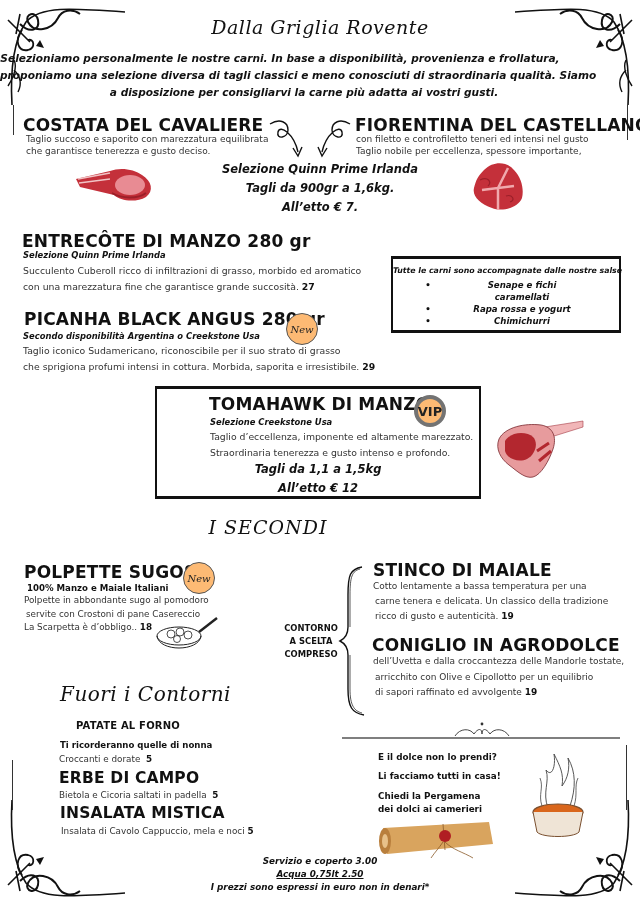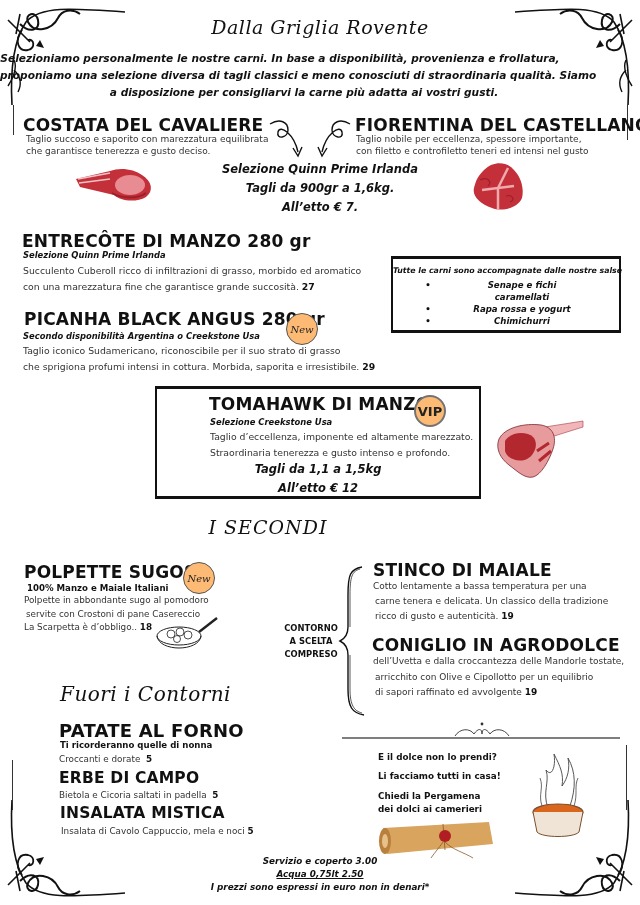--- a/index.html
+++ b/index.html
@@ -9,21 +9,21 @@
 
   .script-title { font-family: "DejaVu Serif", serif; font-style: italic; color: #111; letter-spacing: 0.5px; }
   .h-item { font-family: "DejaVu Sans", sans-serif; font-weight: bold; color: #111; letter-spacing: 0.2px; white-space: nowrap; }
   .desc { font-family: "DejaVu Sans", sans-serif; font-size: 9.3px; color: #333; line-height: 16px; white-space: nowrap; }
   .sub-italic { font-family: "DejaVu Sans", sans-serif; font-style: italic; font-weight: bold; font-size: 9px; color: #111; white-space: nowrap; }
   .ibold { font-family: "DejaVu Sans", sans-serif; font-style: italic; font-weight: bold; color: #111; white-space: nowrap; }
   .price { font-weight: bold; color: #111; }
 
   .badge { position: absolute; border: 1px solid #555; border-radius: 50%; display: flex; align-items: center; justify-content: center; background: #fdba74; }
   .badge-new { font-family: "DejaVu Serif", serif; font-style: italic; font-size: 10px; color: #222; }
-  .badge-vip { font-family: "DejaVu Sans", sans-serif; font-weight: bold; font-size: 13px; color: #222; border: 2px solid #737373; }
+  .badge-vip { font-family: "DejaVu Sans", sans-serif; font-weight: bold; font-size: 13px; color: #222; border: 4px solid #737373; }
 
   .rough-box { position: absolute; border: 2px solid #111; border-top-width: 3px; border-bottom-width: 3px; }
 
   .sauce-list { list-style: none; }
   .sauce-list li { display: flex; font-family: "DejaVu Sans", sans-serif; font-style: italic; font-weight: bold; font-size: 8.6px; line-height: 12px; color: #111; }
   .sauce-list li .bullet { width: 70px; text-align: center; }
   .sauce-list li .txt { flex: 1; text-align: center; padding-right: 40px; }
 
   svg { display: block; }
 </style>
@@ -84,22 +84,22 @@
   <path d="M2 6 C12 0 20 4 20 12 C20 20 8 22 10 14 C12 6 26 16 30 34" stroke="#111" stroke-width="1.4" fill="none"></path>
   <path d="M25 30 L30 38 L34 29" stroke="#111" stroke-width="1.4" fill="none"></path>
 </svg>
 <svg class="abs" style="left:312px;top:118px" width="40" height="42" viewBox="0 0 40 42">
   <path d="M38 6 C28 0 20 4 20 12 C20 20 32 22 30 14 C28 6 14 16 10 34" stroke="#111" stroke-width="1.4" fill="none"></path>
   <path d="M15 30 L10 38 L6 29" stroke="#111" stroke-width="1.4" fill="none"></path>
 </svg>
 
 <div class="abs h-item" style="left:355px;top:115px;font-size:17px;">FIORENTINA DEL CASTELLANO</div>
 <div class="abs desc" style="left:356px;top:133px;font-size:9px;line-height:12px;">
+  <div>con filetto e controfiletto teneri ed intensi nel gusto</div>
   <div>Taglio nobile per eccellenza, spessore importante,</div>
-  <div>con filetto e controfiletto teneri ed intensi nel gusto</div>
 </div>
 
 <svg class="abs" style="left:74px;top:165px" width="82" height="40" viewBox="0 0 82 40">
   <path d="M2 14 L36 6 C46 2 60 4 68 10 C78 16 80 26 72 32 C62 38 46 36 40 30 L6 22 Z" fill="#c4303a"></path>
   <path d="M4 14 L36 8 M5 18 L36 14" stroke="#f1c3c5" stroke-width="1.6" fill="none"></path>
   <ellipse cx="56" cy="20" rx="15" ry="10" fill="#e88b93"></ellipse>
   <path d="M38 28 C48 34 64 34 72 28" stroke="#9b1f29" stroke-width="2" fill="none"></path>
 </svg>
 
 <div class="abs" style="left:0;width:640px;top:160px;text-align:center;">
@@ -208,21 +208,21 @@
 
 <div class="abs h-item" style="left:372px;top:635px;font-size:17px;">CONIGLIO IN AGRODOLCE</div>
 <div class="abs desc" style="left:373px;top:654px;font-size:9px;line-height:15.5px;">
   <div>dell’Uvetta e dalla croccantezza delle Mandorle tostate,</div>
   <div style="padding-left:2px">arricchito con Olive e Cipollotto per un equilibrio</div>
   <div style="padding-left:2px"><span>di sapori raffinato ed avvolgente</span> <span class="price">19</span></div>
 </div>
 
 <div class="abs script-title" style="left:60px;top:682px;font-size:20px;">Fuori i Contorni</div>
 
-<div class="abs h-item" style="left:59px;top:720px;font-size:18px;">PATATE AL FORNO</div>
+<div class="abs h-item" style="left:76px;top:720px;font-size:10px;">PATATE AL FORNO</div>
 <div class="abs" style="left:60px;top:740px;font-size:8.6px;font-weight:bold;color:#111;white-space:nowrap;">Ti ricorderanno quelle di nonna</div>
 <div class="abs desc" style="left:59px;top:753px;font-size:8.8px;line-height:13px;">
   <span>Croccanti e dorate</span>&nbsp; <span class="price">5</span>
 </div>
 
 <div class="abs h-item" style="left:59px;top:769px;font-size:15.5px;">ERBE DI CAMPO</div>
 <div class="abs desc" style="left:59px;top:789px;font-size:8.8px;line-height:13px;">
   <span>Bietola e Cicoria saltati in padella</span>&nbsp; <span class="price">5</span>
 </div>
 

